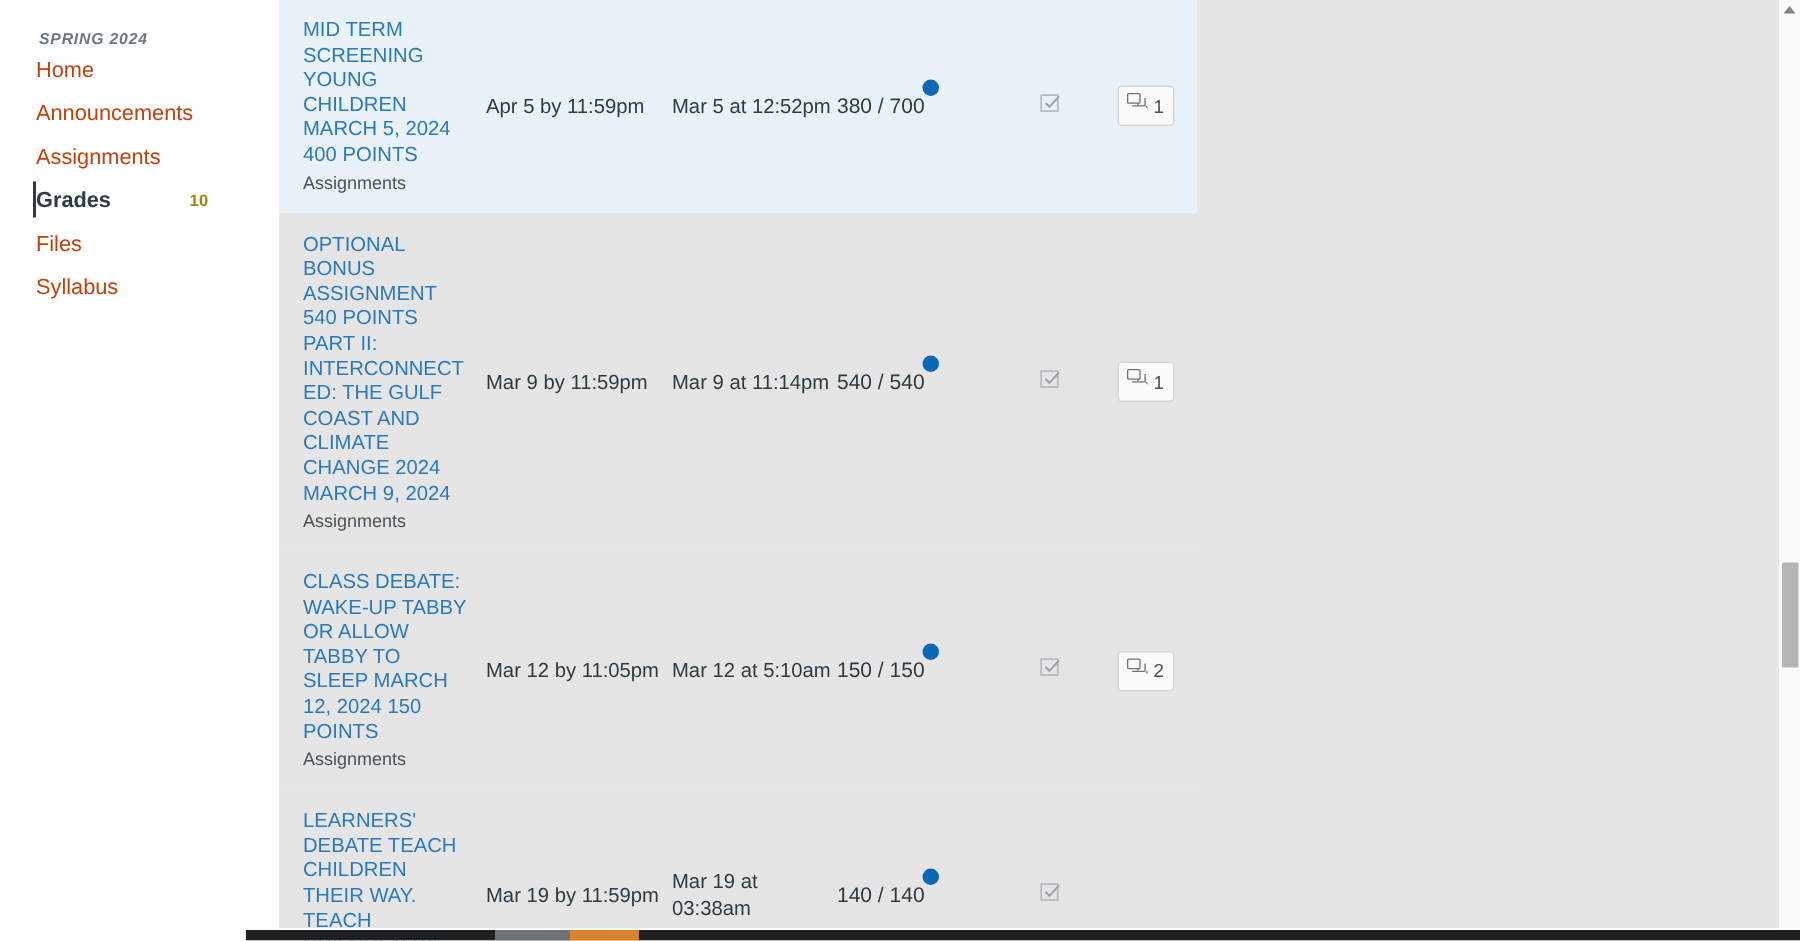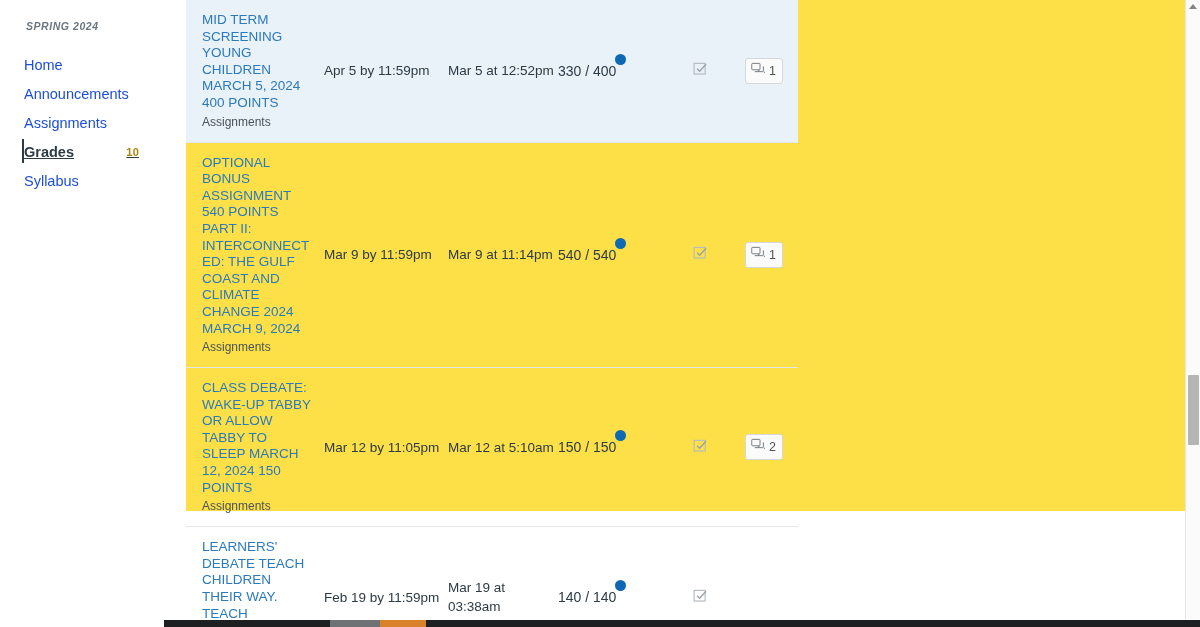--- a/index.html
+++ b/index.html
@@ -27,42 +27,42 @@
 
   
   .sidebar {
     position: absolute; left: 0; top: 0; width: 186px; height: 627px;
     background: #ffffff; border-right: 1px solid #ffffff;
     padding-top: 20px;
   }
   .term-label {
     font-size: 10.5px; letter-spacing: .55px; color: #6b7780;
     font-style: italic; font-weight: 700;
-    padding-left: 26px; margin-bottom: 18px;
+    padding-left: 26px; 
     text-transform: uppercase;
   }
   .nav-item {
     position: relative; display: flex; align-items: center;
     height: 29px; padding-left: 24px; padding-right: 10px;
-    font-size: 14.5px; color: #1d4ed8; cursor: pointer;
-  }
-  .nav-item.active { color: #2d3b45; font-weight: 700; text-decoration: underline; }
+    font-size: 14.5px; color: #c2410c; cursor: pointer;
+  }
+  .nav-item.active { color: #2d3b45; font-weight: 700; }
   .nav-item.active::before {
     content: ""; position: absolute; left: 22px; top: 2px;
     width: 2px; height: 24px; background: #2d3b45;
   }
   .nav-badge {
     margin-left: auto; font-size: 11px; font-weight: 700;
     color: #a8860a; letter-spacing: .2px; padding-right: 36px;
   }
 
   
   .content {
-    position: absolute; left: 186px; top: 0; width: 1014px; height: 511px;
-    background: #fde047;
+    position: absolute; left: 186px; top: 0; width: 1014px; height: 619px;
+    background: #e5e5e5;
   }
   .grade-table { width: 612px; border-collapse: collapse; table-layout: fixed; }
   .grade-row { border-bottom: 1px solid #e4e7ea; }
   .grade-row.highlight { background: #e9f1f9; }
   .grade-row td { vertical-align: middle; padding: 12px 0; }
 
   .c-title  { width: 138px; padding-left: 16px !important; padding-right: 10px !important; }
   .c-due    { width: 124px; }
   .c-sub    { width: 110px; margin-top: 42px; }
   .c-score  { width: 112px; }
@@ -156,36 +156,39 @@
           <span>Announcements</span>
         </div>
         <div class="nav-item">
           <span>Assignments</span>
         </div>
         <div class="nav-item active">
           <span>Grades</span>
           <span class="nav-badge">10</span>
         </div>
         <div class="nav-item">
+          <span>Files</span>
+        </div>
+        <div class="nav-item">
           <span>Syllabus</span>
         </div>
       </div>
   </nav>
 
   <main class="content">
     <table class="grade-table">
       <tbody id="grade-body">
           <tr class="grade-row highlight">
             <td class="c-title">
               <a class="assign-link">MID TERM SCREENING YOUNG CHILDREN MARCH 5, 2024 400 POINTS</a>
               <span class="assign-group">Assignments</span>
             </td>
             <td class="c-due"><span class="cell-text">Apr 5 by 11:59pm</span></td>
             <td class="c-sub"><span class="cell-text">Mar 5 at 12:52pm</span></td>
-            <td class="c-score"><span class="score-wrap"><span>330 / 400</span><span class="score-dot"></span></span></td>
+            <td class="c-score"><span class="score-wrap"><span>380 / 700</span><span class="score-dot"></span></span></td>
             <td class="c-detail"><span class="icon-detail"><svg viewBox="0 0 20 20" width="17" height="17" fill="none" stroke="#b6bcc1" stroke-width="1.4">
                   <rect x="2.5" y="4" width="13" height="12.5"></rect>
                   <path d="M6 10.2l3 3 7.5-8.2" stroke="#9aa1a7" stroke-width="1.6" fill="none"></path>
                 </svg></span></td>
             <td class="c-comment"><span class="comment-btn">
                 <span><svg viewBox="0 0 20 18" width="15" height="14" fill="none" stroke="#6b7378" stroke-width="1.2">
                     <rect x="1" y="1.5" width="11" height="8.5" rx="1"></rect>
                     <path d="M5 12.5h10.5a1 1 0 001-1V5.5"></path>
                     <path d="M16.5 12.5l2.2 2.4-0.2-2.4z" fill="#6b7378" stroke="none"></path>
                     <path d="M11.8 10.2l-2.4 2.6.2-2.6z" fill="#6b7378" stroke="none"></path>
@@ -234,21 +237,21 @@
                     <path d="M16.5 12.5l2.2 2.4-0.2-2.4z" fill="#6b7378" stroke="none"></path>
                     <path d="M11.8 10.2l-2.4 2.6.2-2.6z" fill="#6b7378" stroke="none"></path>
                   </svg></span>
                 <span class="comment-count">2</span>
               </span></td>
           </tr>
           <tr class="grade-row">
             <td class="c-title">
               <a class="assign-link">LEARNERS' DEBATE TEACH CHILDREN THEIR WAY. TEACH CHILDREN BY AN ETHICAL</a>
             </td>
-            <td class="c-due"><span class="cell-text">Feb 19 by 11:59pm</span></td>
+            <td class="c-due"><span class="cell-text">Mar 19 by 11:59pm</span></td>
             <td class="c-sub"><span class="cell-text">Mar 19 at 03:38am</span></td>
             <td class="c-score"><span class="score-wrap"><span>140 / 140</span><span class="score-dot"></span></span></td>
             <td class="c-detail"><span class="icon-detail"><svg viewBox="0 0 20 20" width="17" height="17" fill="none" stroke="#b6bcc1" stroke-width="1.4">
                   <rect x="2.5" y="4" width="13" height="12.5"></rect>
                   <path d="M6 10.2l3 3 7.5-8.2" stroke="#9aa1a7" stroke-width="1.6" fill="none"></path>
                 </svg></span></td>
             <td class="c-comment"></td>
           </tr>
         </tbody>
     </table>

